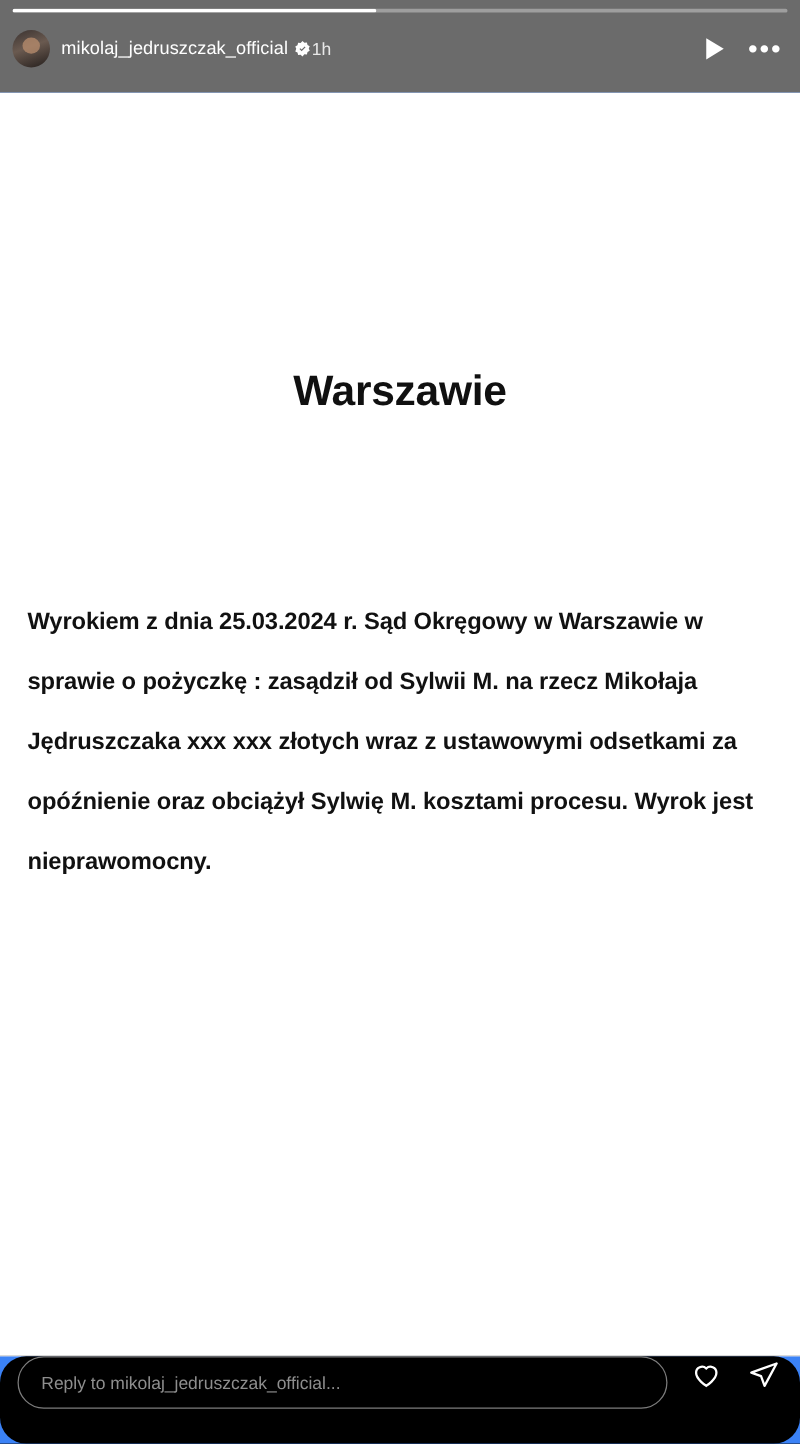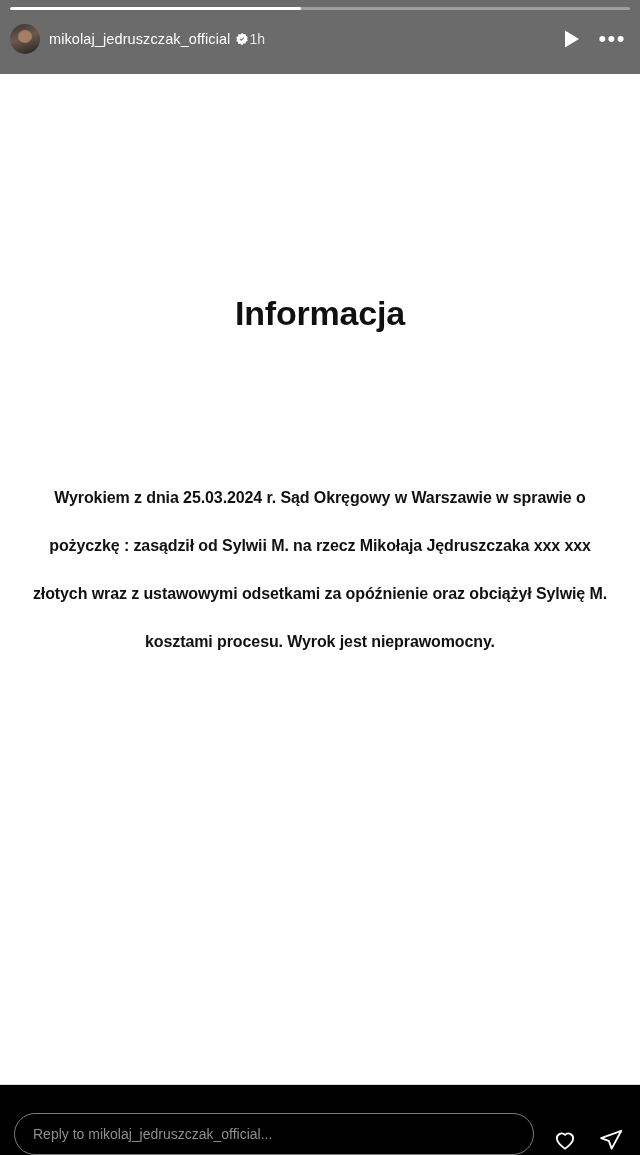--- a/index.html
+++ b/index.html
@@ -118,38 +118,38 @@
     font-size: 34px;
     font-weight: bold;
     color: #101010;
     letter-spacing: -0.2px;
   }
   .body-text {
     position: absolute;
     top: 400px;
     left: 22px;
     width: 596px;
-    text-align: center;
-    font-size: 16px;
+    font-size: 19px;
     font-weight: bold;
     color: #111111;
     line-height: 48px;
     letter-spacing: -0.1px;
   }
   
   .bottombar {
     position: absolute;
     left: 0;
     bottom: 0;
     width: 640px;
     height: 70px;
     background: #000000;
     display: flex;
-    align-items: flex-end;
+    align-items: flex-start;
     padding: 0 14px;
+    border-radius: 21px;
   }
   .reply-box {
     flex: 1 1 auto;
     height: 42px;
     border: 1px solid #7c7c7c;
     border-radius: 21px;
     display: flex;
     align-items: center;
     padding: 0 18px;
     color: #8e8e8e;
@@ -200,21 +200,21 @@
         <svg width="18" height="20" viewBox="0 0 18 20">
           <path fill="#ffffff" d="M2 1.5l14 8.5-14 8.5z"></path>
         </svg>
       </span>
 
       <span class="more-btn">•••</span>
     </div>
   </div>
 
   <div class="content">
-    <div class="headline">Informacja</div>
+    <div class="headline">Warszawie</div>
     <div class="body-text">Wyrokiem z dnia 25.03.2024 r. Sąd Okręgowy w Warszawie w sprawie o pożyczkę : zasądził od Sylwii M. na rzecz Mikołaja Jędruszczaka xxx xxx złotych wraz z ustawowymi odsetkami za opóźnienie oraz obciążył Sylwię M. kosztami procesu. Wyrok jest nieprawomocny.</div>
   </div>
 
   <div class="divider-top"></div>
 
   <div class="bottombar">
     <div class="reply-box">
       <span>Reply to mikolaj_jedruszczak_official...</span>
     </div>
 

